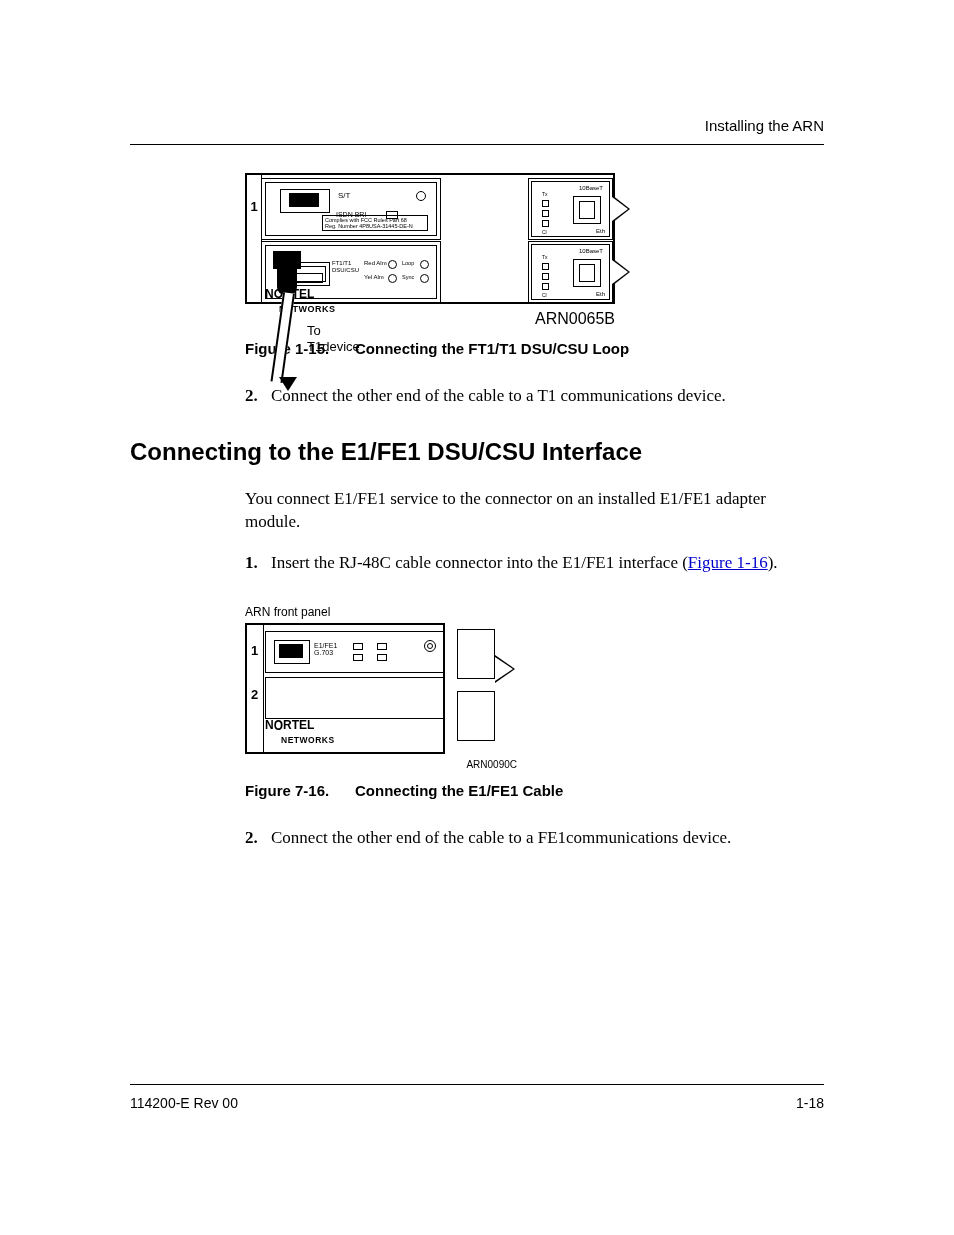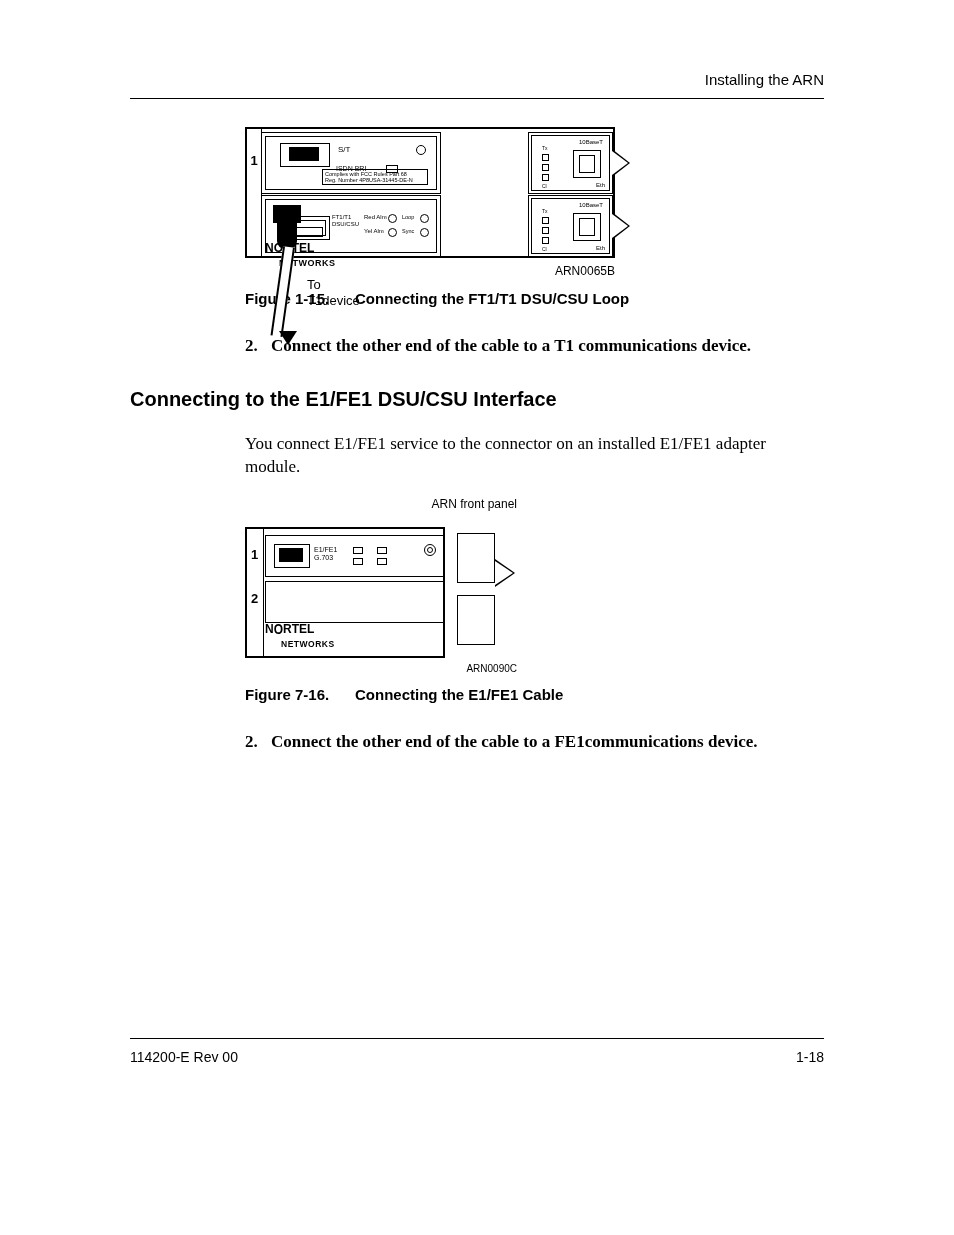--- a/index.html
+++ b/index.html
@@ -7,21 +7,21 @@
     padding: 0;
     background: #fff;
     font-family: "Times New Roman", Times, serif;
     color: #000;
     width: 954px;
     height: 1235px;
     box-sizing: border-box;
     position: relative;
   }
   .page {
-    padding: 71px 130px 0 130px;
+    padding: 117px 130px 0 130px;
     box-sizing: border-box;
   }
   .running-head {
     text-align: right;
     font-family: Arial, Helvetica, sans-serif;
     font-size: 15px;
     margin-bottom: 10px;
   }
   .hr {
     border: none;
@@ -47,40 +47,40 @@
   .step .num {
     display: inline-block;
     width: 26px;
     font-weight: bold;
     vertical-align: top;
   }
   .step .txt {
     display: inline-block;
     width: calc(100% - 30px);
     vertical-align: top;
+    font-weight: normal;
+  }
+  .h2 {
+    font-family: Arial, Helvetica, sans-serif;
     font-weight: bold;
-  }
-  .h2 {
-    font-family: Arial, Helvetica, sans-serif;
-    font-weight: bold;
-    font-size: 20px;
+    font-size: 24px;
     margin: 8px 0 22px 0;
   }
   .body {
     margin-left: 115px;
     font-size: 17px;
     line-height: 1.35;
     margin-bottom: 18px;
     margin-top: 14px;
   }
   .link { color: #0000cc; text-decoration: underline; }
   .footer {
     position: absolute;
     left: 130px; right: 130px;
-    top: 1038px;
+    top: 1084px;
     font-family: Arial, Helvetica, sans-serif;
     font-size: 14px;
   }
   .footer .hr2 {
     border: none;
     border-top: 1px solid #000;
     margin: 0 0 10px 0;
   }
   .footer-row { display:flex; justify-content:space-between; }
 
@@ -173,29 +173,29 @@
   }
   .plug { position:absolute; top:12px; left:8px; width:28px; height:18px; background:#000; }
   .plug-body { position:absolute; top:30px; left:12px; width:20px; height:26px; background:#000; border-radius:0 0 8px 8px; }
   .wire { position:absolute; top:54px; left:18px; width:8px; height:90px; background:#fff; border-left:2px solid #000; border-right:2px solid #000; transform:rotate(8deg); transform-origin:top center; }
   .arrowhead {
     position:absolute; top:138px; left:14px;
     width:0;height:0; border-left:9px solid transparent; border-right:9px solid transparent; border-top:14px solid #000;
   }
   .to-lbl { position:absolute; left:62px; top:150px; font-size:13px; line-height:1.2; font-family:Arial, Helvetica, sans-serif; }
 
-  .fig-id { text-align:right; font-size:12px; font-family:Arial, Helvetica, sans-serif; margin:6px 4px 0 0; width:370px; }
+  .fig-id { text-align:right; font-size:16px; font-family:Arial, Helvetica, sans-serif; margin:6px 4px 0 0; width:370px; }
 
   
   .fig16 {
     width: 272px; position:relative;
     font-family: Arial, Helvetica, sans-serif;
     font-size: 9px;
   }
-  .fig16-top-label { text-align:right; font-size:12px; margin-bottom:16px; width:272px; }
+  .fig16-top-label { text-align:left; font-size:12px; margin-bottom:4px; width:272px; }
   .dev16 {
     border:2px solid #000; width:270px; height:131px; position:relative; box-sizing:border-box;
   }
   .dev16 .leftcol {
     position:absolute; left:0; top:0; bottom:0; width:16px; border-right:1px solid #000;
   }
   .dev16 .leftcol .n { position:absolute; left:4px; font-size:13px; font-weight:bold; }
   .n1 { top:18px; } .n2 { top:62px; }
   .slot {
     position:absolute; left:18px; width:180px; height:42px; border:1px solid #000; box-sizing:border-box;
@@ -329,20 +329,25 @@
   </div>
 
   <div class="step">
     <span class="num">2.</span><span class="txt">Connect the other end of the cable to a T1 communications device.</span>
   </div>
 
   <div class="h2">Connecting to the E1/FE1 DSU/CSU Interface</div>
 
   <div class="body">You connect E1/FE1 service to the connector on an installed E1/FE1 adapter module.</div>
 
+  <div class="step">
+    <span class="num">1.</span><span class="txt">
+      <span>Insert the RJ-48C cable connector into the E1/FE1 interface (</span><a class="link">Figure 1-16</a><span>).</span>
+    </span>
+  </div>
 
   <div class="figure-block">
     <div class="fig16">
       <div class="fig16-top-label">ARN front panel</div>
       <div style="display:flex; align-items:flex-start;">
         <div class="dev16" style="width:200px;">
           <div class="leftcol">
             <span class="n n1">1</span>
             <span class="n n2">2</span>
           </div>

